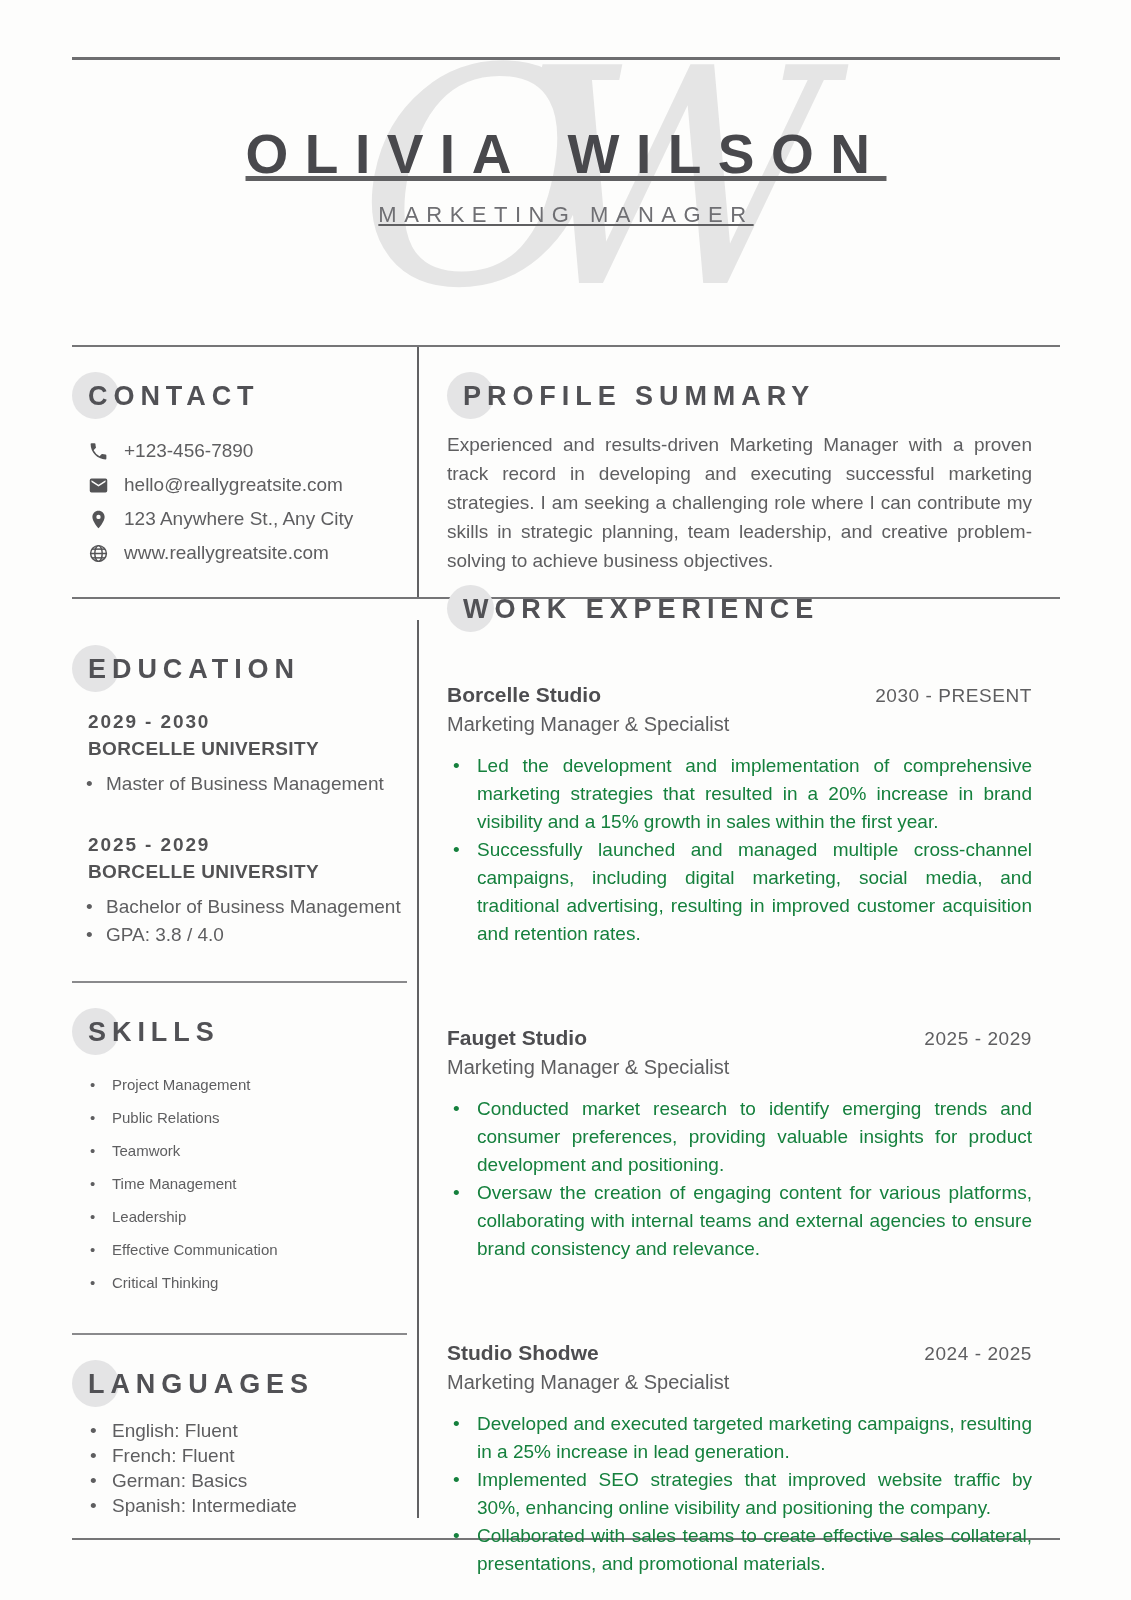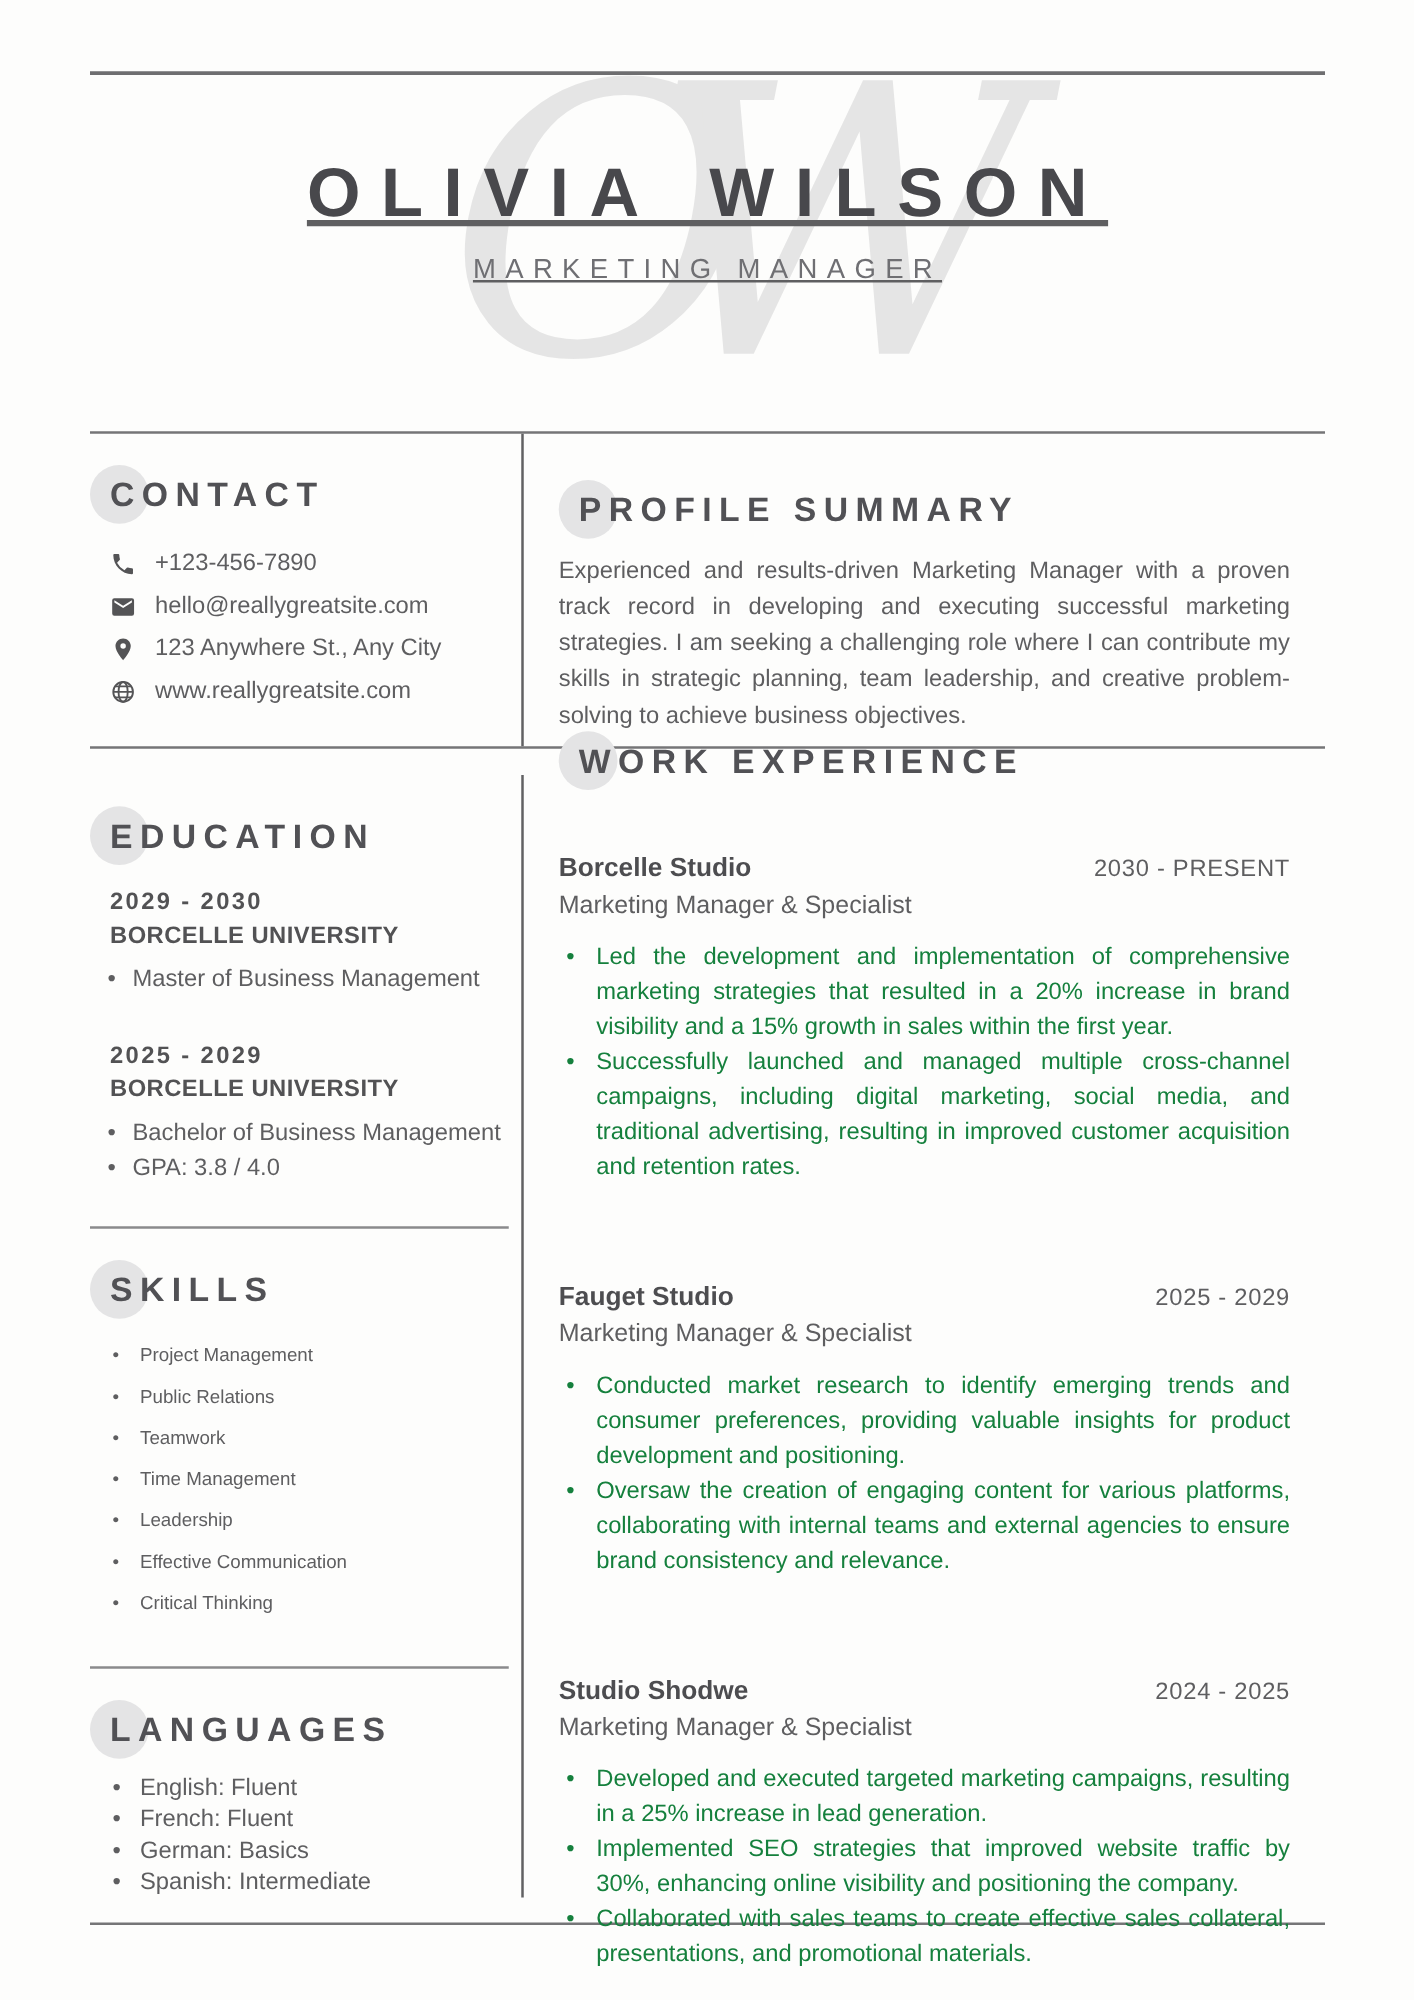--- a/index.html
+++ b/index.html
@@ -57,21 +57,21 @@
   .row-1 { height: 252px; }
   .row-2 { height: 939px; align-items: center; }
   .row-1 { border-bottom: 2px solid #757577; }
   .cell-left {
     width: 347px; flex: 0 0 347px;
     border-right: 2px solid #616163;
     overflow: hidden;
   }
   .cell-right {
     flex: 1 1 auto;
-    padding: 12px 28px;
+    padding: 0 28px;
     overflow: hidden;
   }
 
   
   .heading {
     position: relative; display: inline-block; z-index: 0;
     font-size: 27px; font-weight: 700; letter-spacing: 0.22em;
     color: #515155;
     margin-top: 34px; margin-left: 16px;
   }

